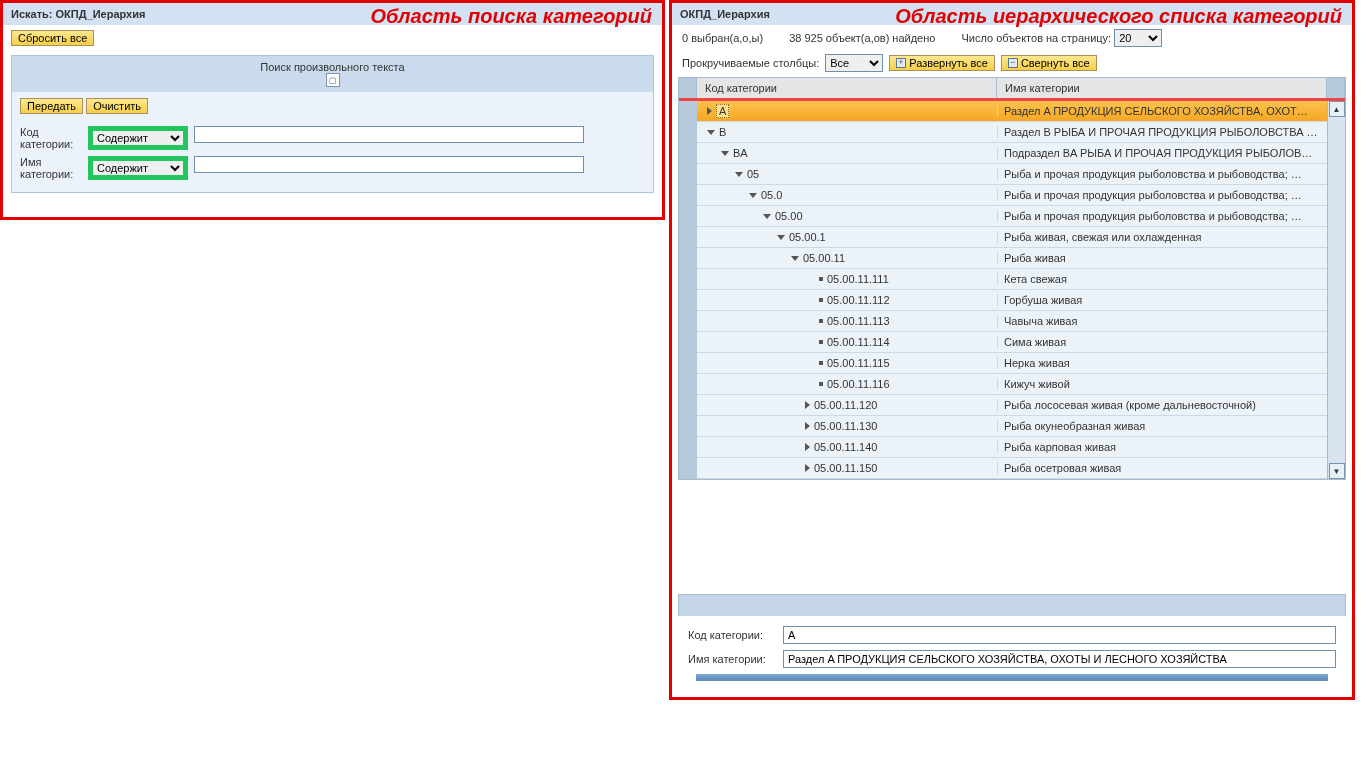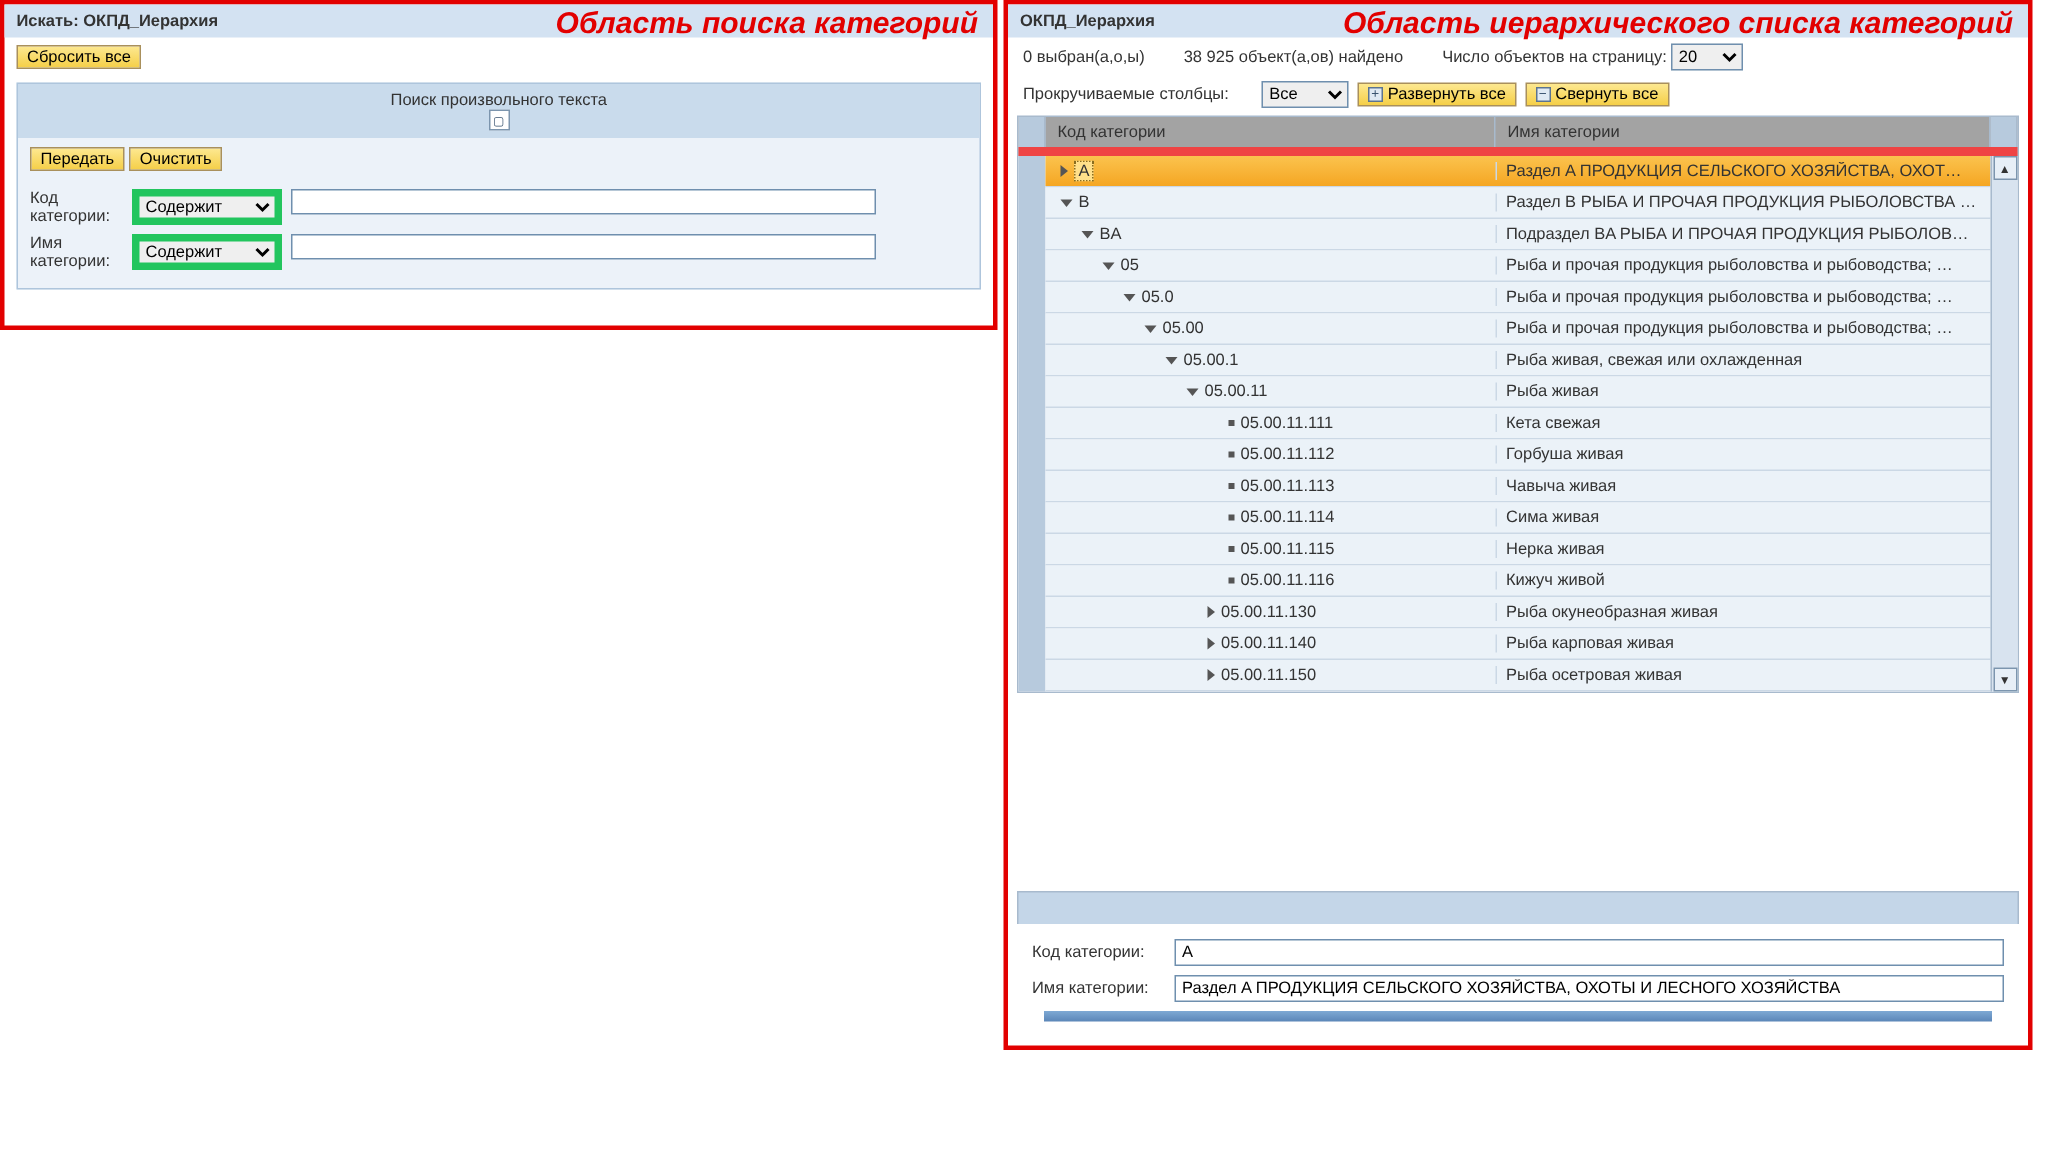--- a/index.html
+++ b/index.html
@@ -15,24 +15,24 @@
 .fieldset { border: 1px solid #AEC5DC; margin: 4px 8px 8px 8px; background: #ECF2F9; }
 .fieldset-header { background: #C9DBEC; padding: 5px 8px; font-weight: normal; position: relative; display: flex; justify-content: space-between; align-items: center; flex-direction: column; }
 .fieldset-body { padding: 6px 8px; }
 .fieldset-body table { border-collapse: separate; border-spacing: 0 6px; }
 .fieldset-body td { vertical-align: top; padding-right: 6px; }
 .select-op { width: 100px; font-size: 11px; border: 5px solid #22c55e; }
 .text-input { width: 390px; font-size: 11px; border: 1px solid #6F8FAE; height: 17px; padding: 0 3px; }
 .collapse-icon { width: 14px; height: 14px; border: 1px solid #7C95AE; background: #fff; display: inline-flex; align-items: center; justify-content: center; font-size: 8px; color: #3A5470; }
 .stats-row { padding: 4px 10px; font-size: 11px; display: flex; gap: 26px; align-items: center; }
 .controls-row { padding: 3px 10px; display: flex; align-items: center; gap: 6px; }
-.controls-row label { margin-right: 16px; }
+.controls-row label { margin-right: 0; }
 .select-sm { border: 1px solid #6F8FAE; font-size: 11px; height: 18px; }
 .tree-wrap { margin: 2px 6px; border: 1px solid #A8BACD; background: #fff; flex: 0 0 auto; display: flex; flex-direction: column; }
-.tree-header { display: flex; background: #a3a3a3; border-bottom: 6px solid #ef4444; }
+.tree-header { display: flex; background: #e5e5e5; border-bottom: 3px solid #ef4444; }
 .th { padding: 4px 8px; border-right: 1px solid #A8BACD; font-weight: normal; }
 .th.handle { width: 18px; padding: 0; background: #B7CADD; }
 .th.code { width: 300px; }
 .th.name { flex: 1; }
 .tree-body { display: flex; }
 .handle-col { width: 18px; background: #B7CADD; }
 .rows-col { flex: 1; }
 .scroll-col { width: 18px; background: #D8E3EF; border-left: 1px solid #A8BACD; display: flex; flex-direction: column; justify-content: space-between; align-items: center; }
 .scroll-btn { width: 16px; height: 16px; border: 1px solid #7C95AE; background: #E7EFF7; font-size: 8px; display: flex; align-items: center; justify-content: center; cursor: pointer; }
 .row { display: flex; border-bottom: 1px solid #CBD8E5; height: 21px; align-items: center; }
@@ -252,20 +252,28 @@
                 <span style="display: inline-block; width: 112px;"></span>
                 <span class="bullet"></span>
                 <span>05.00.11.116</span>
               </div>
               <div class="cell-name">Кижуч живой</div>
             </div>
             <div class="row">
               <div class="cell-code">
                 <span style="display: inline-block; width: 98px;"></span>
                 <span class="tri right"></span>
+                <span>05.00.11.120</span>
+              </div>
+              <div class="cell-name">Рыба лососевая живая (кроме дальневосточной)</div>
+            </div>
+            <div class="row">
+              <div class="cell-code">
+                <span style="display: inline-block; width: 98px;"></span>
+                <span class="tri right"></span>
                 <span>05.00.11.130</span>
               </div>
               <div class="cell-name">Рыба окунеобразная живая</div>
             </div>
             <div class="row">
               <div class="cell-code">
                 <span style="display: inline-block; width: 98px;"></span>
                 <span class="tri right"></span>
                 <span>05.00.11.140</span>
               </div>

